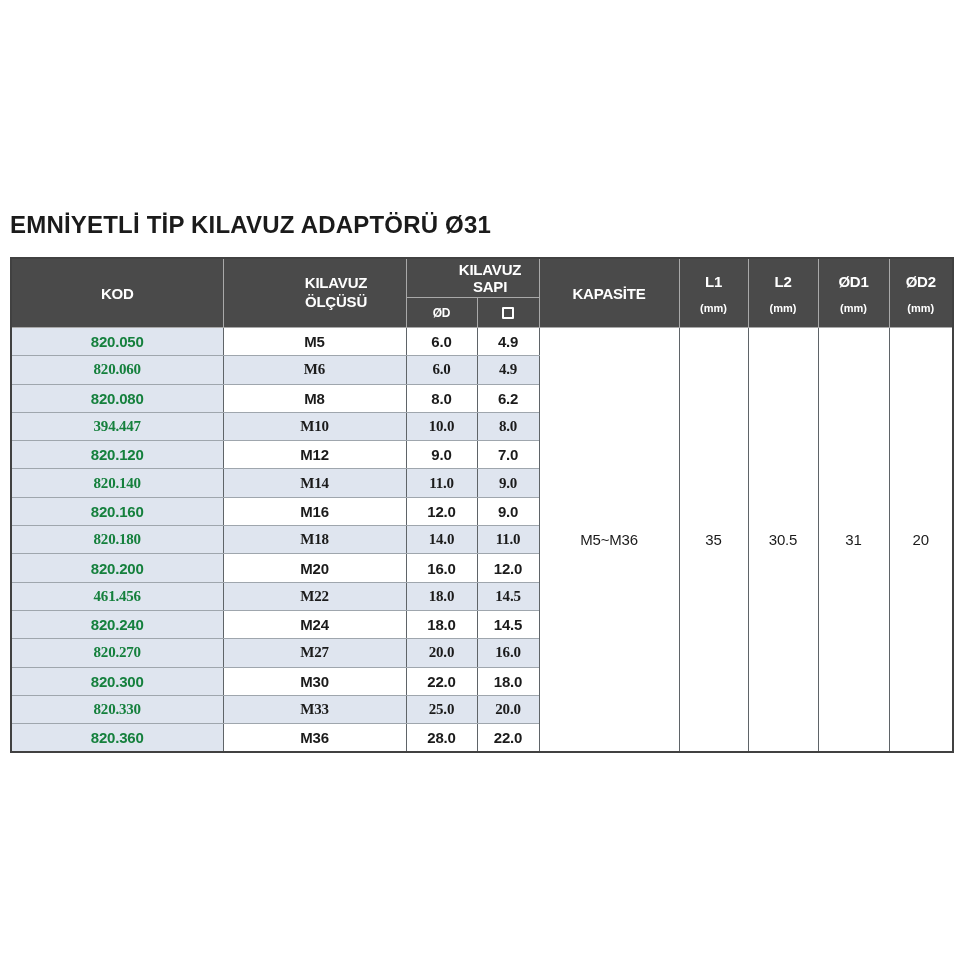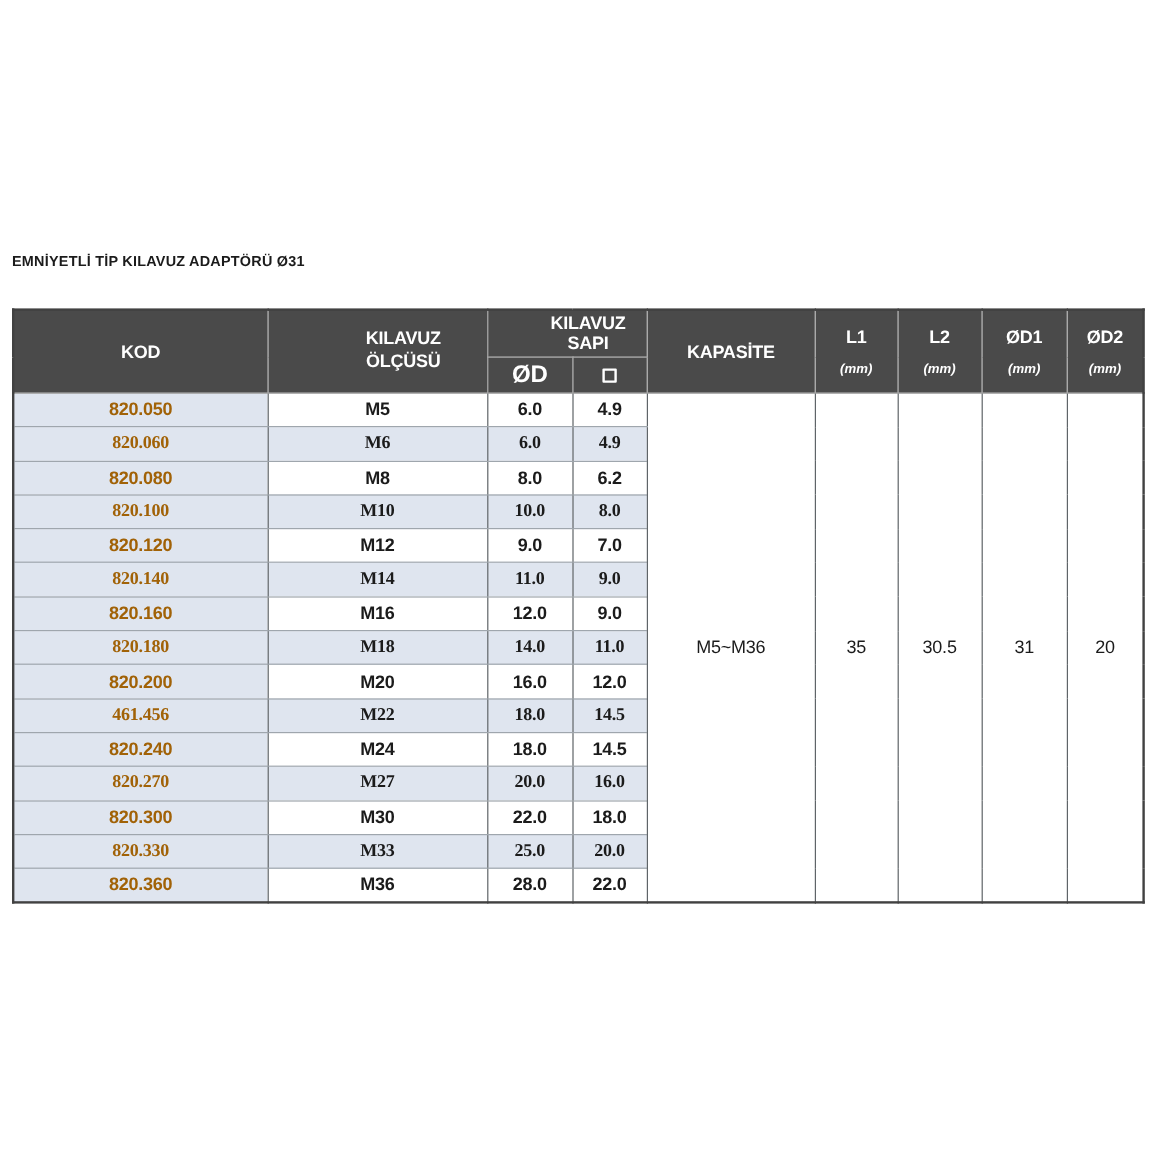--- a/index.html
+++ b/index.html
@@ -12,21 +12,21 @@
   html, body { background: #ffffff; }
   body {
     width: 960px; height: 960px;
     font-family: "Liberation Sans", sans-serif;
     position: relative;
     overflow: hidden;
   }
   .page-title {
     position: absolute;
     left: 10px; top: 211px;
-    font-size: 12px;
+    font-size: 24px;
     font-weight: 800;
     letter-spacing: 0.2px;
     color: var(--text-color);
     white-space: nowrap;
   }
   table.spec-table {
     position: absolute;
     left: 10px; top: 257px;
     width: 942px;
     border-collapse: collapse;
@@ -38,24 +38,24 @@
     color: var(--header-text);
     font-weight: 700;
     font-size: 15px;
     letter-spacing: -0.2px;
     text-align: center;
     vertical-align: middle;
     border: 1px solid #a9a9a9;
     padding: 2px 1px;
   }
   th.h-top { height: 33px; padding-left: 36px; }
-  th.h-sub { height: 30px; font-size: 20px; }
+  th.h-sub { height: 30px; font-size: 12px; }
   th.h-span2 { height: 63px; }
   .pre-line { white-space: pre-line; line-height: 1.25; padding-left: 44px; }
-  .unit { font-size: 11px; font-weight: 700; letter-spacing: 0; margin-top: 12px; font-style: italic; }
+  .unit { font-size: 11px; font-weight: 700; letter-spacing: 0; margin-top: 12px; }
   .sq-box {
     display: inline-block;
     width: 12px; height: 12px;
     border: 2.5px solid #ffffff;
     border-radius: 1px;
     vertical-align: middle;
   }
   tbody td {
     height: 28.3px;
     text-align: center;
@@ -68,21 +68,21 @@
     border-left: 1px solid #5f6468;
     border-right: 1px solid #5f6468;
     border-top: 1px solid #9fa6ad;
     border-bottom: 1px solid #9fa6ad;
     padding: 0 2px;
   }
   tbody tr.alt td { background: var(--row-alt-bg); font-family: Liberation Serif, serif; }
   tbody td.kod-cell {
     background: var(--row-alt-bg);
     font-weight: 800;
-    color: #a16207;
+    color: #15803d;
   }
   tbody td.merged-cell {
     background: #ffffff;
     font-weight: 400;
     font-size: 15px;
   }
 </style>
 </head>
 <body>
 
@@ -149,21 +149,21 @@
     <td>6.0</td>
     <td>4.9</td>
   </tr>
       <tr>
     <td class="kod-cell">820.080</td>
     <td>M8</td>
     <td>8.0</td>
     <td>6.2</td>
   </tr>
       <tr class="alt">
-    <td class="kod-cell">820.100</td>
+    <td class="kod-cell">394.447</td>
     <td>M10</td>
     <td>10.0</td>
     <td>8.0</td>
   </tr>
       <tr>
     <td class="kod-cell">820.120</td>
     <td>M12</td>
     <td>9.0</td>
     <td>7.0</td>
   </tr>

